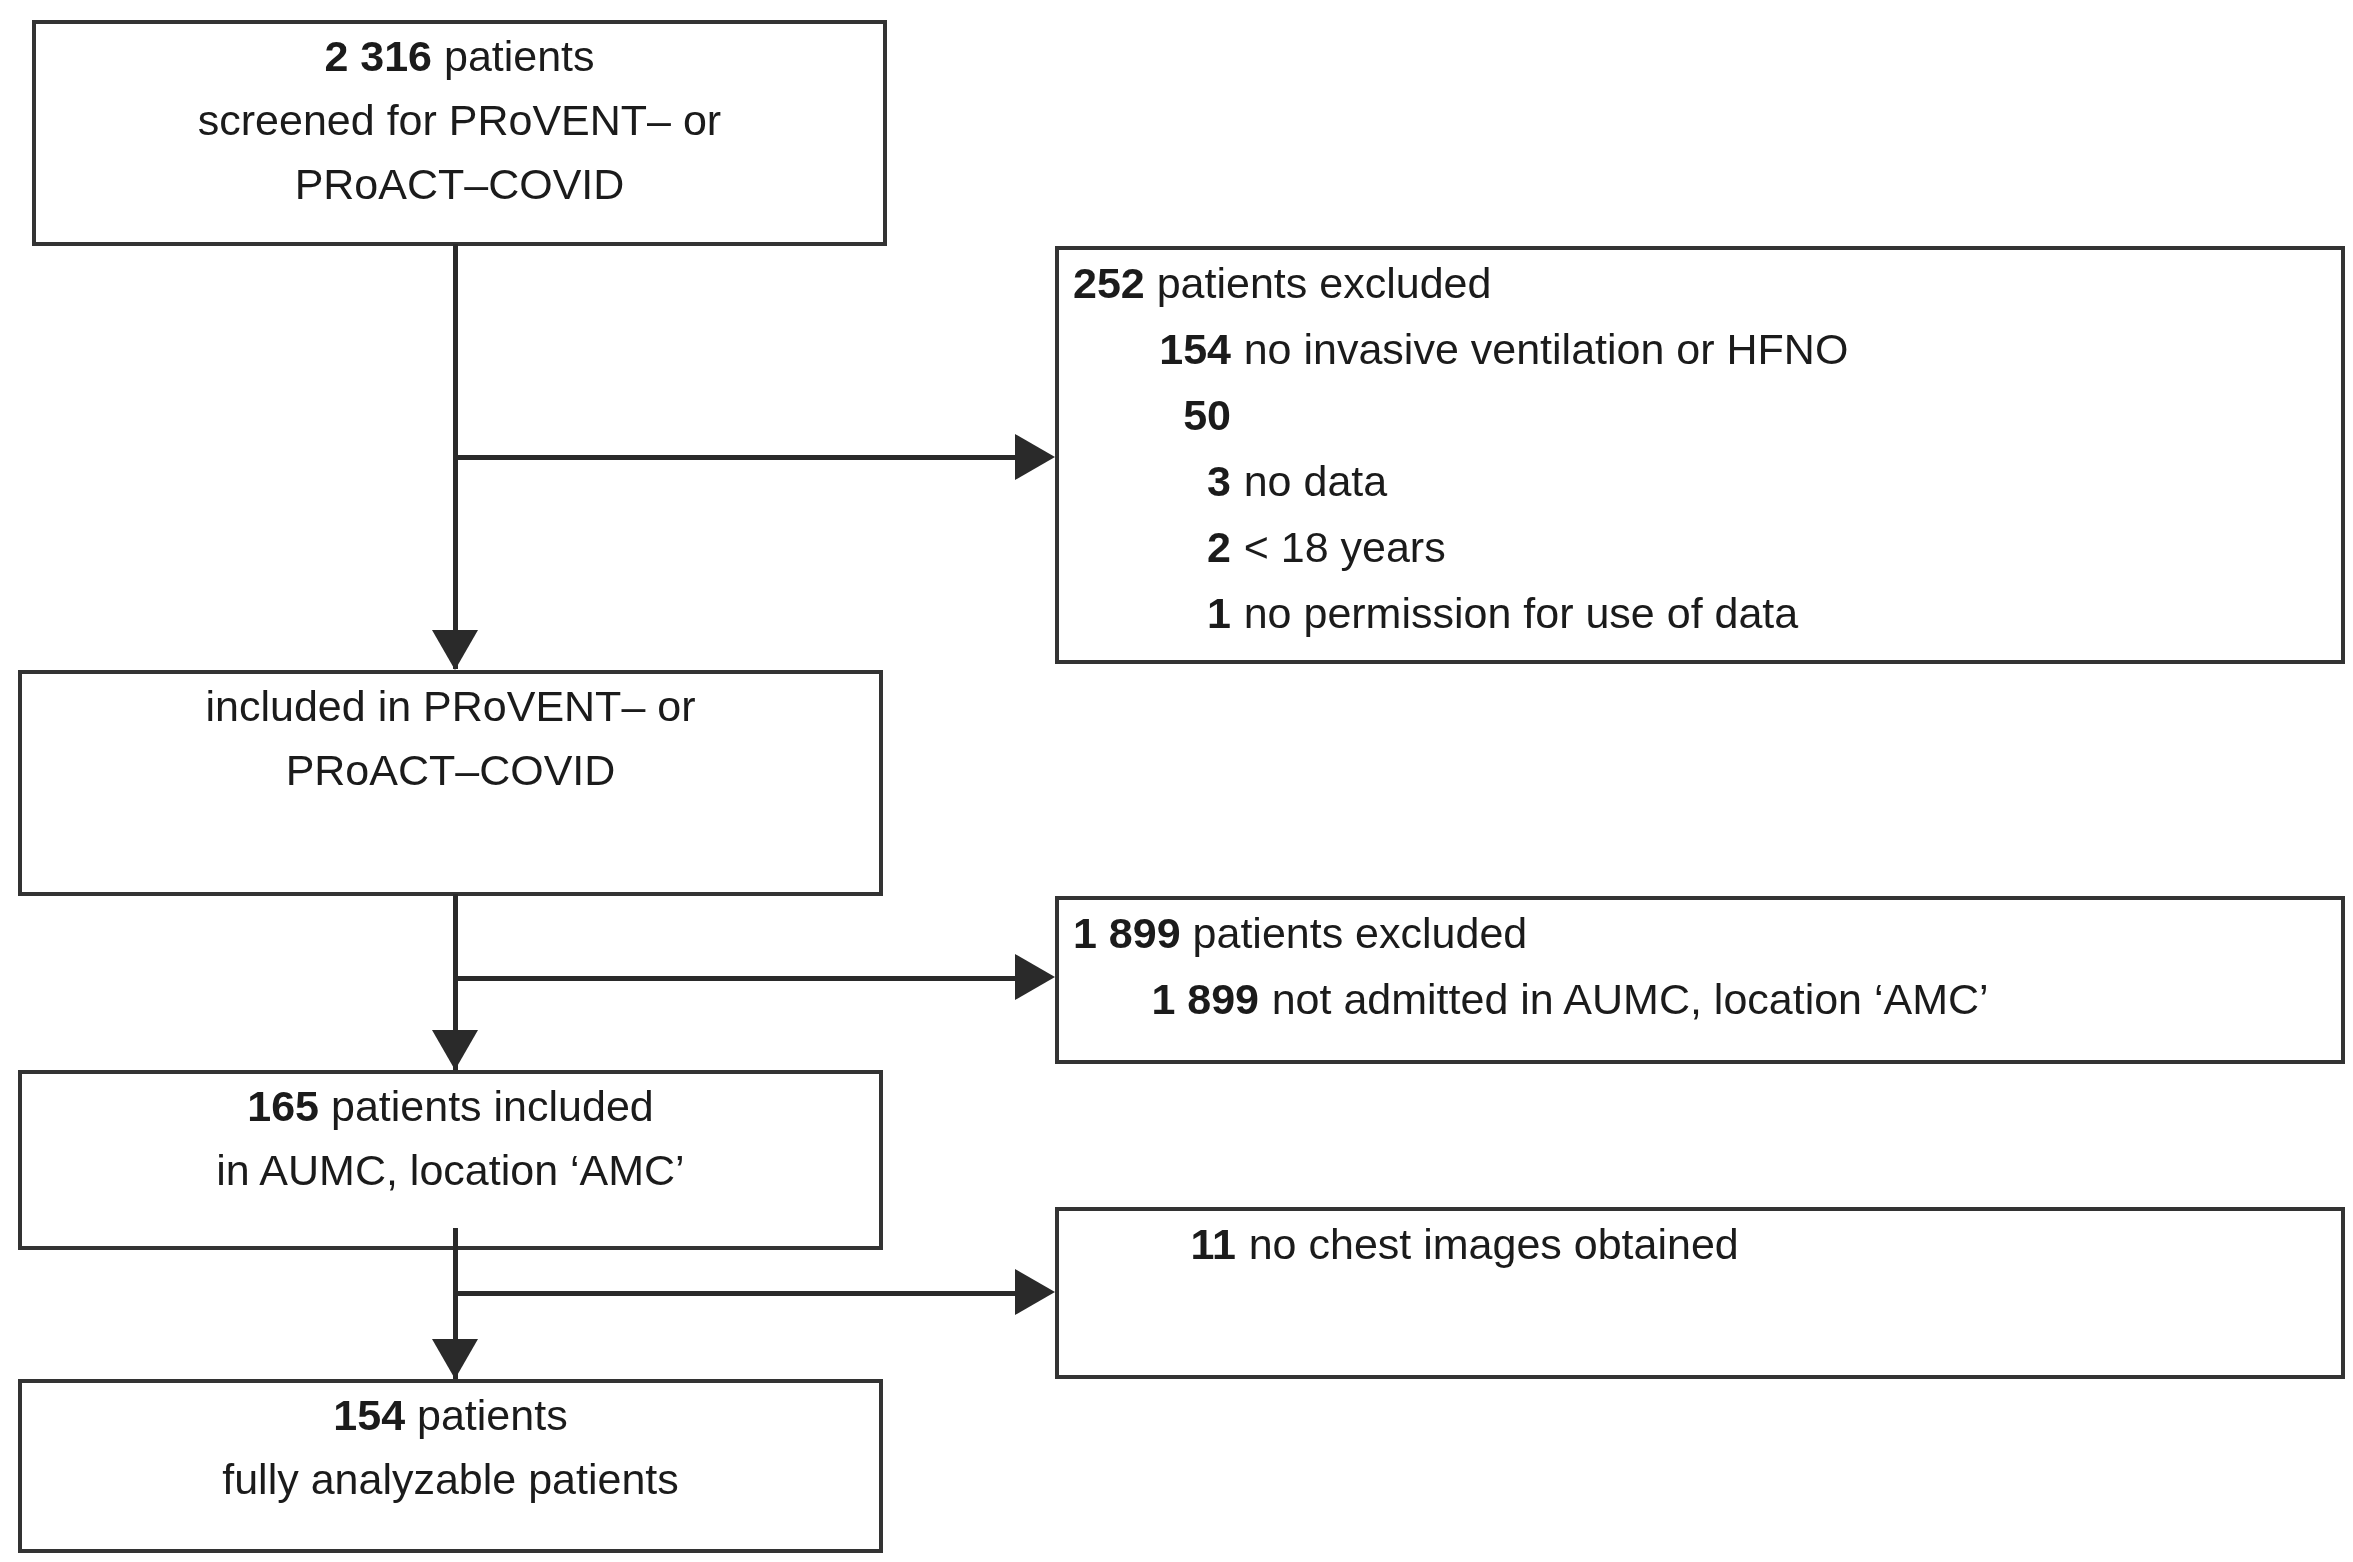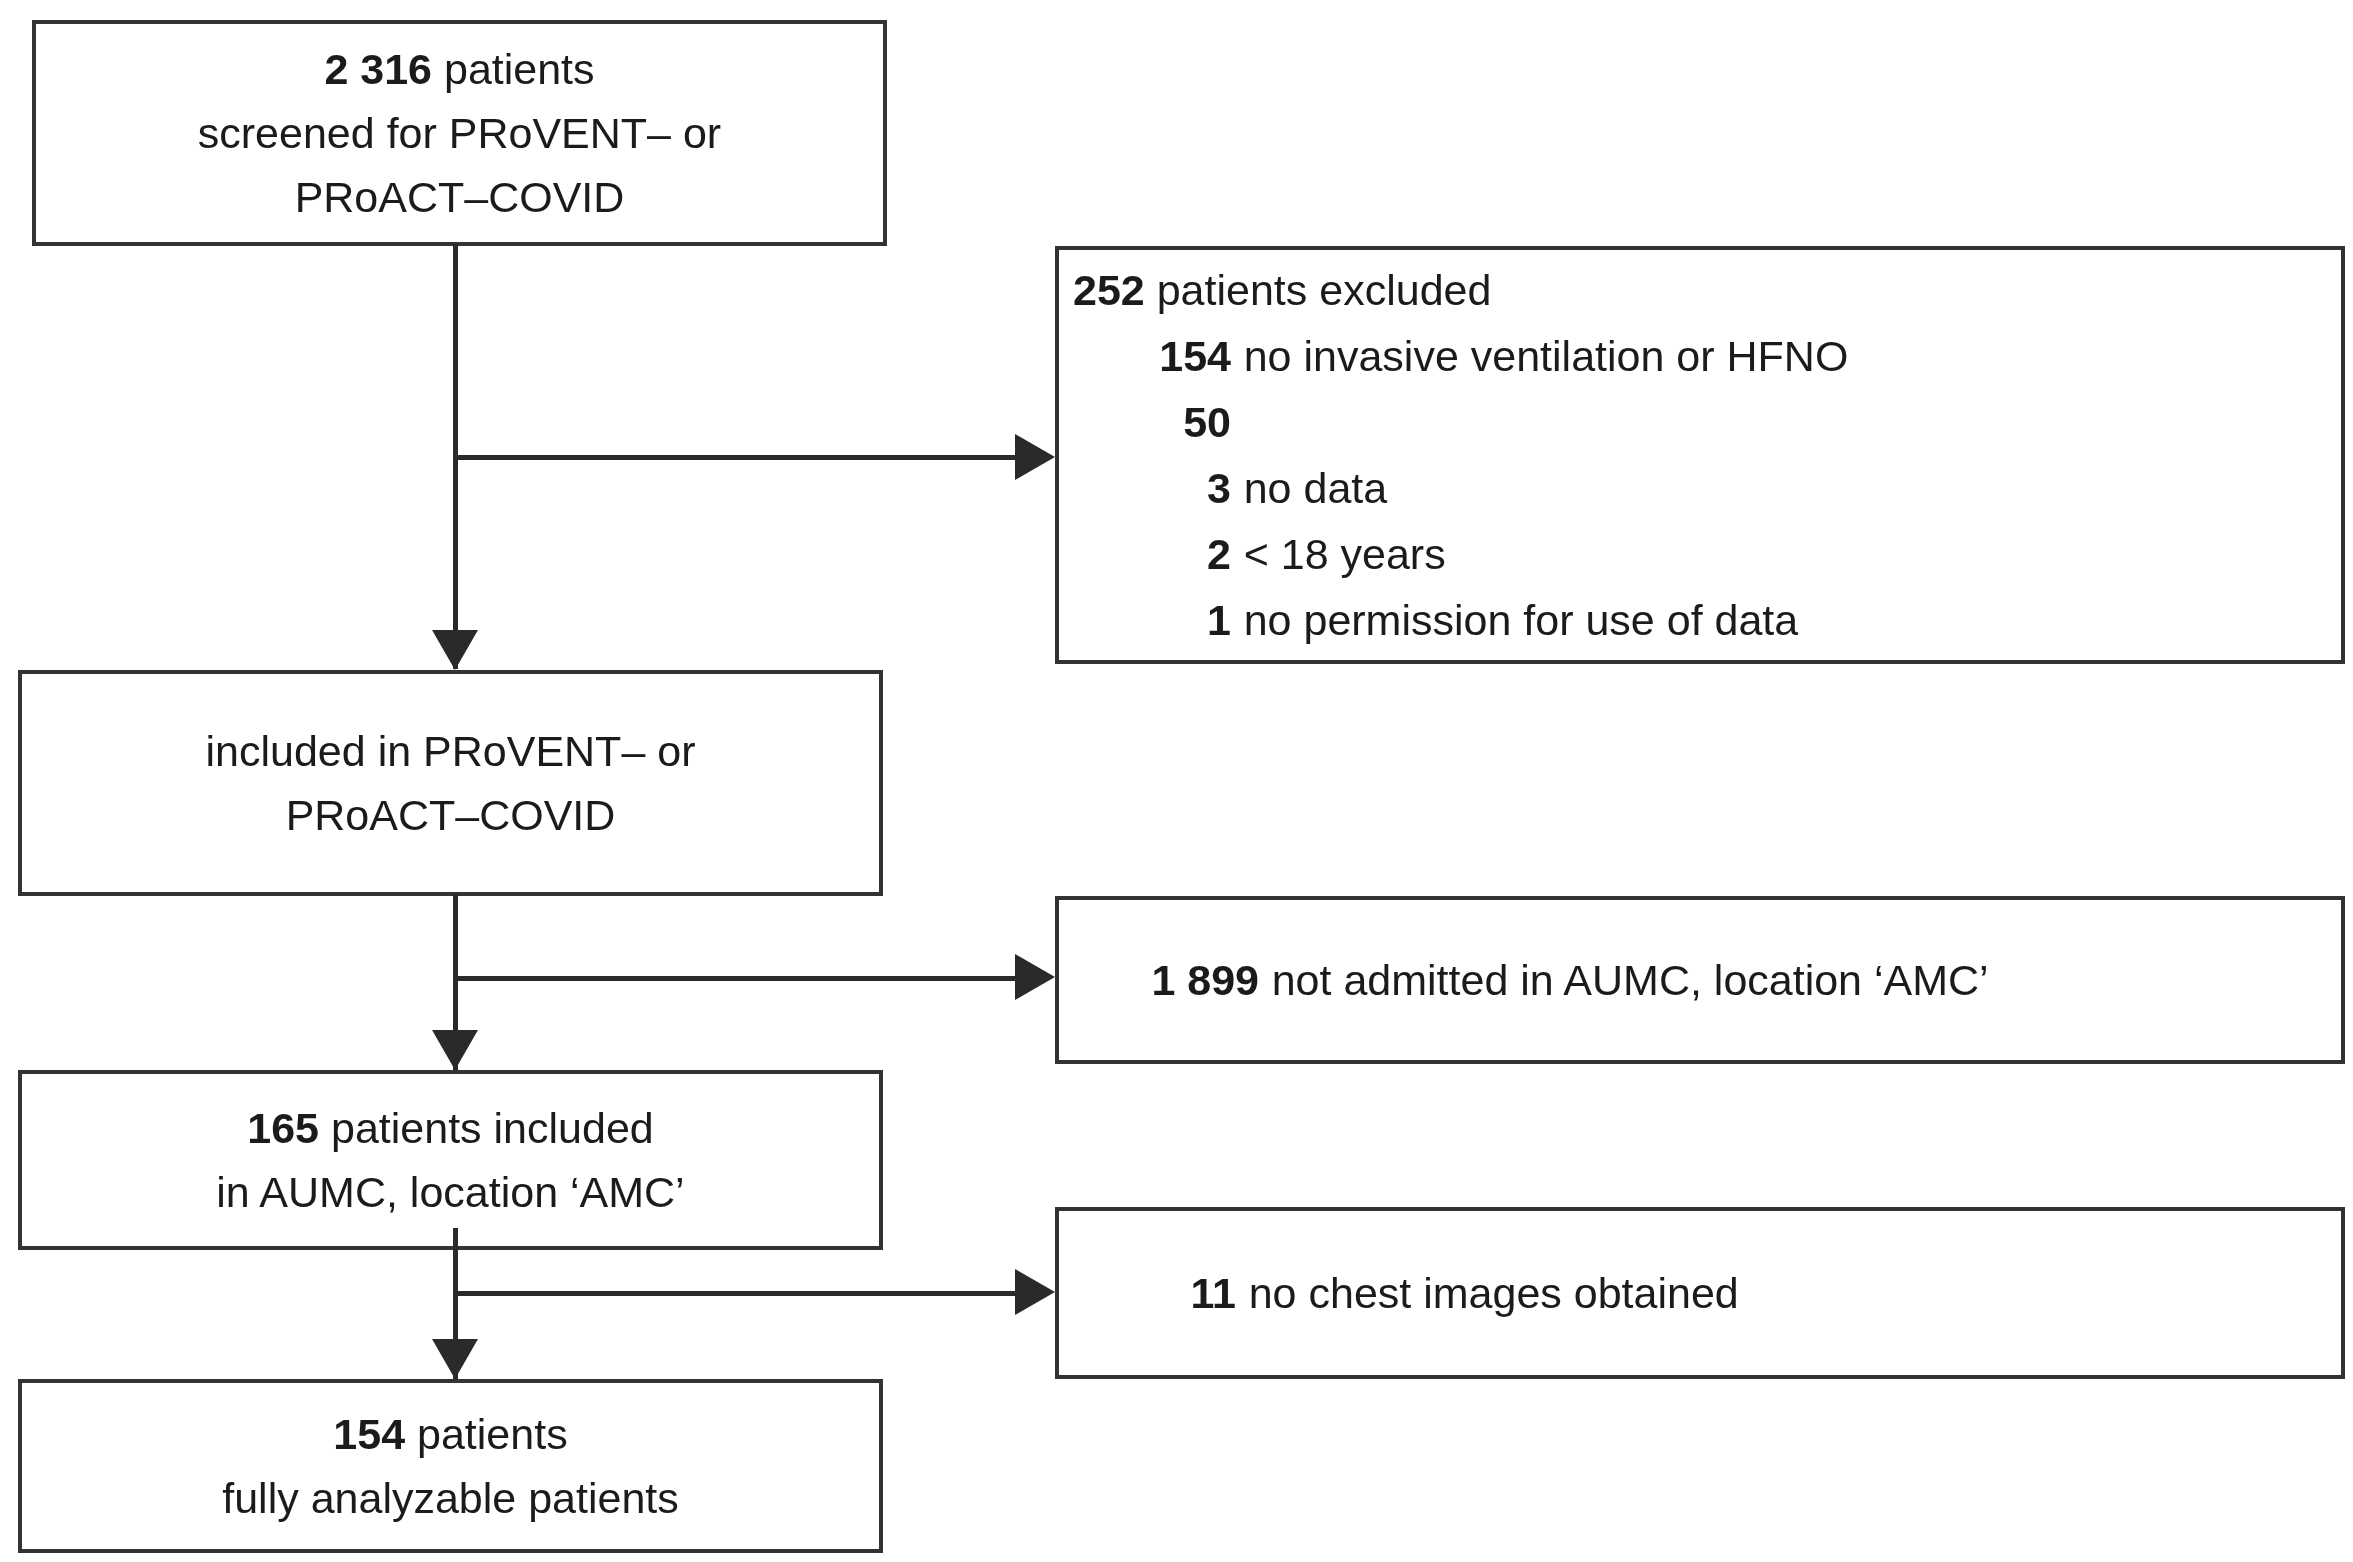--- a/index.html
+++ b/index.html
@@ -11,21 +11,20 @@
   #canvas { position: relative; width: 2354px; height: 1563px; background: #ffffff; overflow: hidden; }
 
   .box {
     position: absolute;
     background: #ffffff;
     border: 4.5px solid #333333;
     box-sizing: border-box;
     font-size: 43px;
     display: flex;
     flex-direction: column;
-    justify-content: center;
   }
   .lbox { text-align: center; line-height: 64px; }
   .rbox { text-align: left; line-height: 66px; padding-left: 14px; padding-right: 9px; }
 
   .b { font-weight: 700; }
 
   .excl-item { display: flex; }
   .excl-item .num {
     font-weight: 700;
     text-align: right;
@@ -95,20 +94,21 @@
     <div>PRoACT–COVID</div>
   </div>
 
   <div class="connector vline" style="left:453px; top:894px; height:176px;"></div>
   <div class="arrow arrow-down" style="left:432px; top:1030px;"></div>
 
   <div class="connector hline" style="left:453px; top:976px; width:563px;"></div>
   <div class="arrow arrow-right" style="left:1015px; top:954px;"></div>
 
   <div class="box rbox" style="left:1055px; top:896px; width:1290px; height:168px; --numw:186px;">
+    <div><span class="b">1 899</span><span> patients excluded</span></div>
     <div class="excl-item">
         <span class="num">1 899</span>
         <span class="txt">not admitted in AUMC, location ‘AMC’</span>
       </div>
   </div>
 
   <div class="box lbox" style="left:18px; top:1070px; width:865px; height:180px;">
     <div><span class="b">165</span><span> patients included</span></div>
     <div>in AUMC, location ‘AMC’</div>
   </div>

